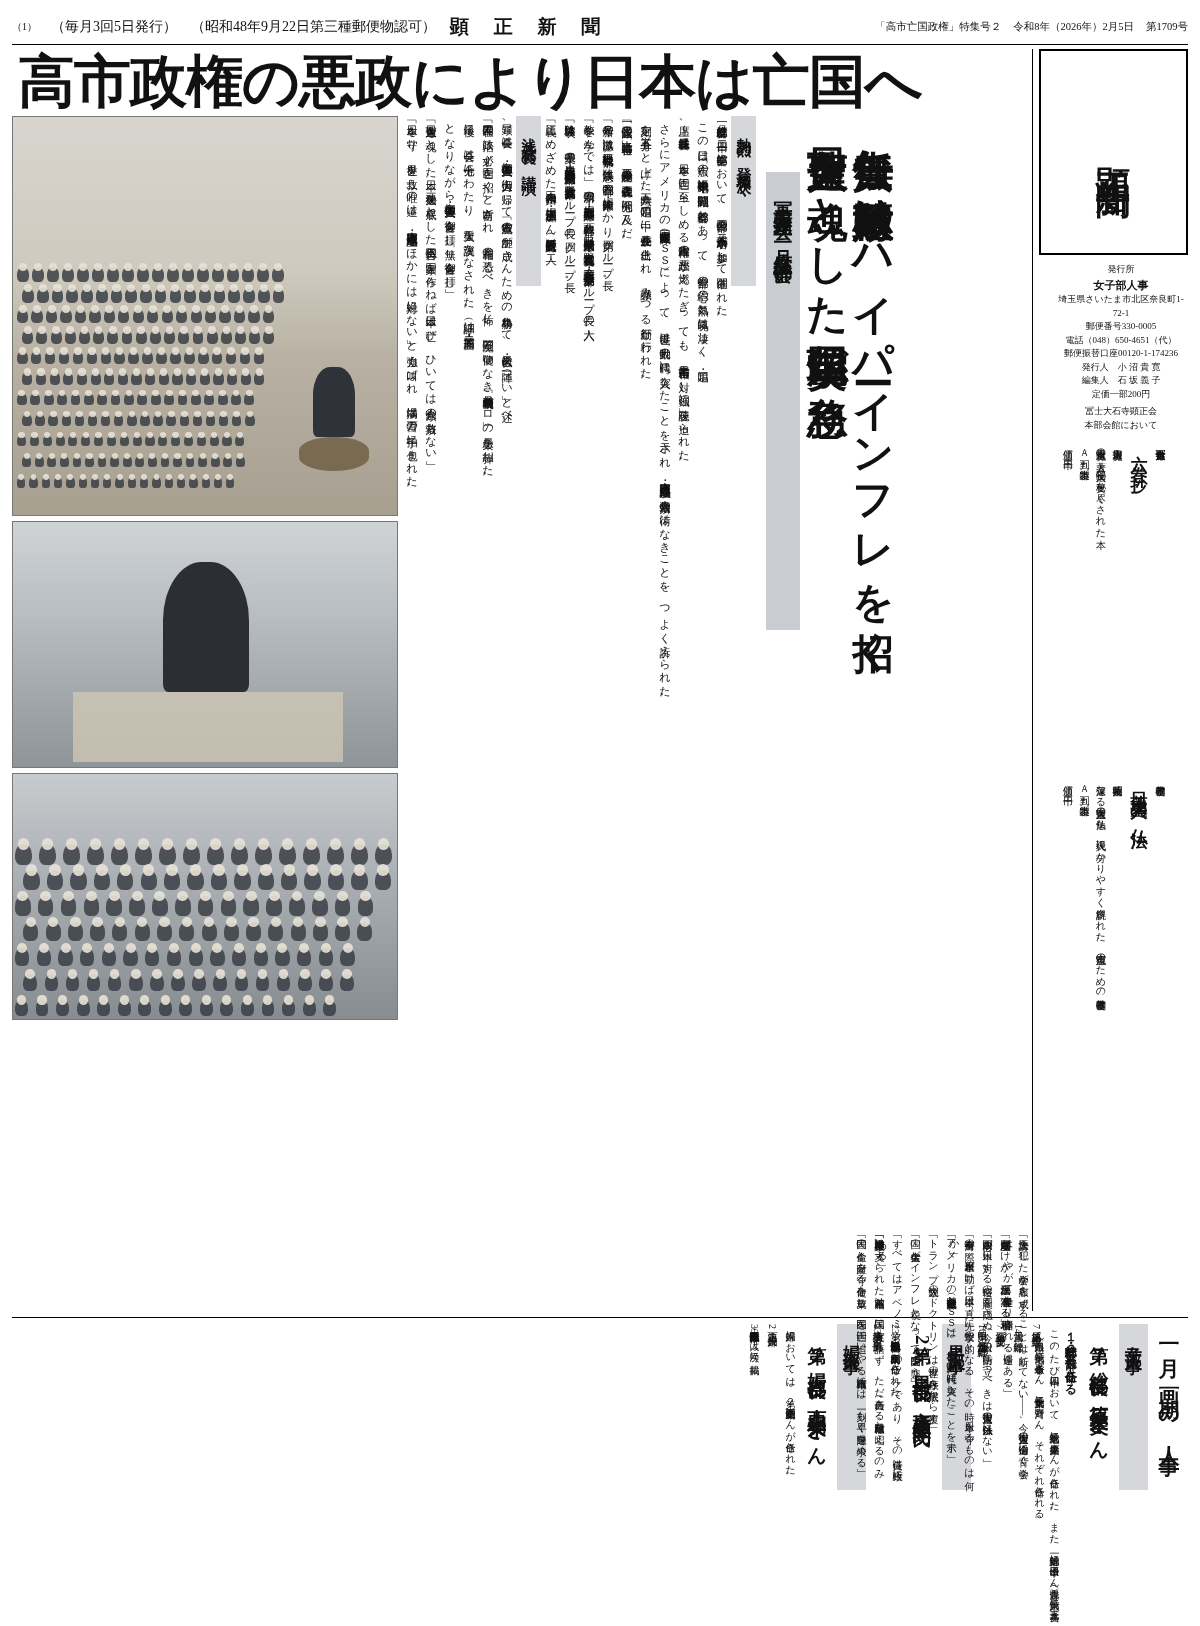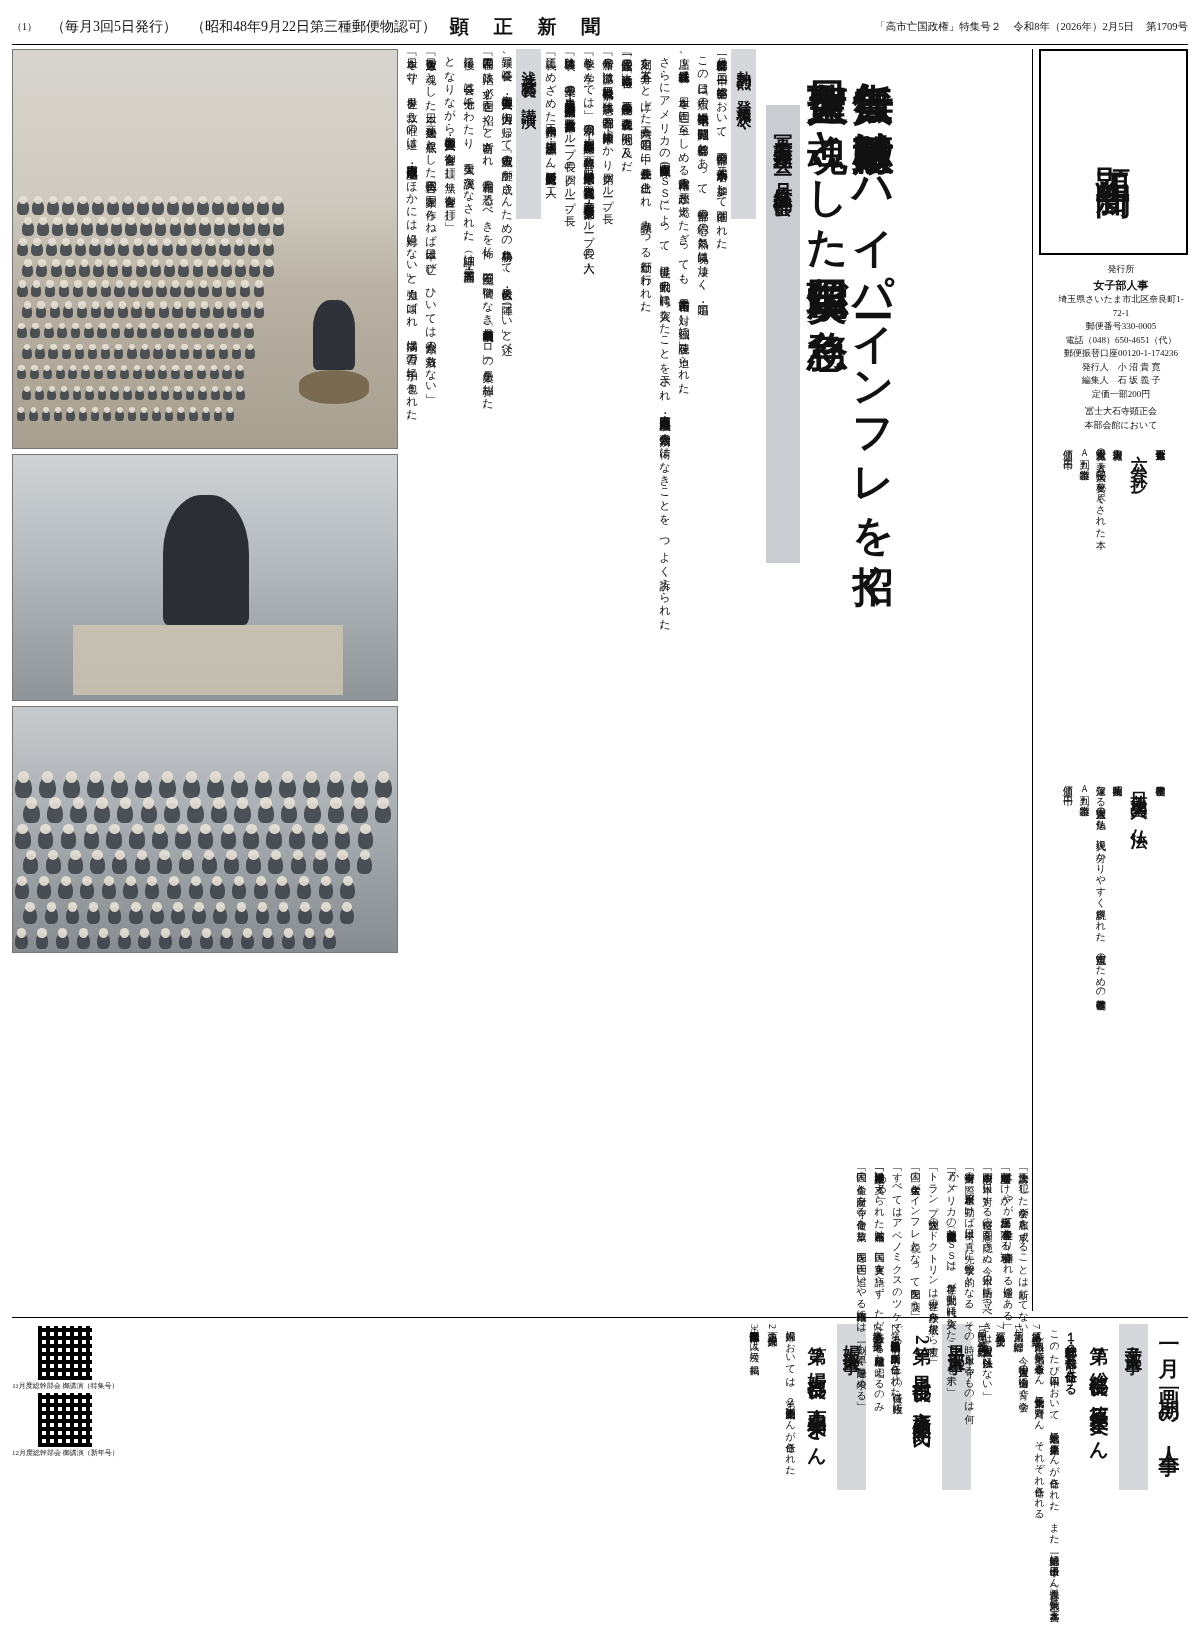--- a/index.html
+++ b/index.html
@@ -83,20 +83,21 @@
       <span>「高市亡国政権」特集号２</span>
       <span>令和8年（2026年）2月5日</span>
       <span>第1709号</span>
     </span>
   </div>
 
   <div class="frame">
 
     <div class="leftcol">
 
+      <div class="headline">高市政権の悪政により日本は亡国へ</div>
 
       <div class="body-area">
 
         <div class="photos">
           <div class="ph ph1">
             <div class="crowd">
                 <i style="left:4px;top:150px;width:12px;height:15px"></i>
                 <u style="left:5.8px;top:145.8px;width:8.399999999999999px;height:8.399999999999999px"></u>
                 <i style="left:19px;top:150px;width:12px;height:15px"></i>
                 <u style="left:20.8px;top:145.8px;width:8.399999999999999px;height:8.399999999999999px"></u>
@@ -827,23 +828,15 @@
     <div class="bhead lg" style="background:none;font-size:19px;">第23男子部長に高橋卓久朗氏</div>
     <div class="bcol">第23男子部長（秋田県・宮城県・山形県）に高橋卓久朗氏が任命された。</div>
     <div class="bcol">高橋第23男子部長</div>
 
     <div class="bhead">婦人部人事</div>
     <div class="bhead lg" style="background:none;font-size:19px;">第２婦人部長に上西利栄子さん</div>
     <div class="bcol">婦人部においては、第２知区・上西利栄子さんが任命された。</div>
     <div class="bcol">上西第2婦人部長</div>
     <div class="bcol">地方部幹事・隊長・区長・支区部長33人は次号に掲載</div>
 
-    <div class="qrwrap" style="margin-right:auto;">
-      <div class="qr"></div>
-      <div>11月度総幹部会
-御講演（特集号）</div>
-      <div class="qr"></div>
-      <div>12月度総幹部会
-御講演（新年号）</div>
-    </div>
   </div>
 
 </div>
 
 </body></html>

